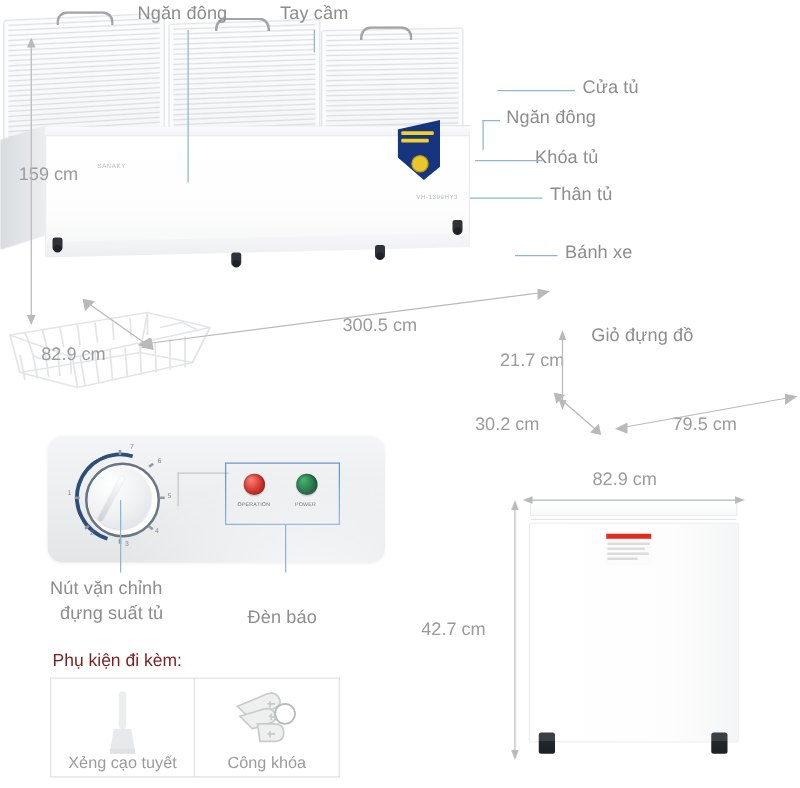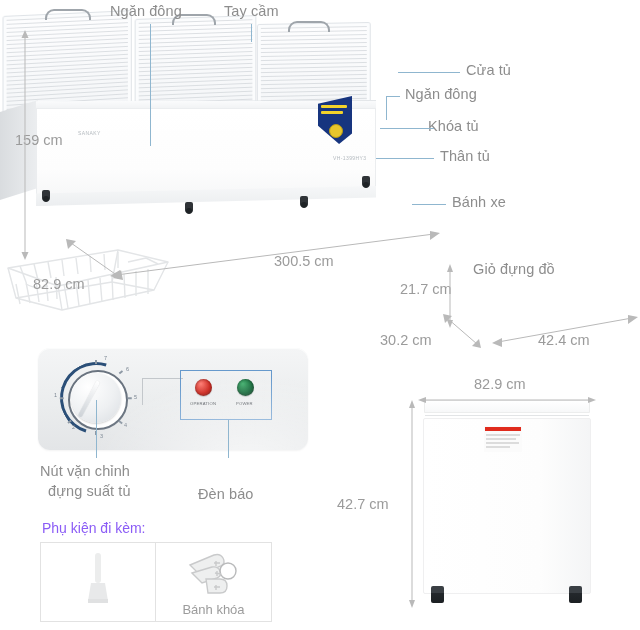--- a/index.html
+++ b/index.html
@@ -200,21 +200,21 @@
   .svSticker{position:absolute;left:61px;top:26px;width:38px;height:26px;background:#fbfbfb;}
   .svSticker .red{position:absolute;left:1px;top:1px;width:36px;height:4px;background:#e02b1d;}
   .svSticker .ln{position:absolute;left:2px;height:1.5px;background:#dcdcdc;}
   .svCaster{
     position:absolute;width:13px;height:17px;border-radius:2px;
     background:linear-gradient(to bottom,#3a3f44 0%,#3a3f44 40%,#24282c 40%,#1c2023 100%);
   }
 
   
   #acc{position:absolute;left:40px;top:520px;width:240px;height:105px;}
-  .accTitle{position:absolute;left:2px;top:0;font-size:14px;color:#8b5cf6;}
+  .accTitle{position:absolute;left:2px;top:0;font-size:14px;color:#7f1d1d;}
   .accBoxes{position:absolute;left:0;top:22px;display:flex;}
   .accBox{
     width:116px;height:80px;border:1px solid #e2e2e2;
     position:relative;background:#fff;box-sizing:border-box;
   }
   .accBox + .accBox{border-left:none;}
   .accCap{
     position:absolute;left:0;bottom:4px;width:100%;text-align:center;
     font-size:13px;color:#9c9c9c;
   }
@@ -376,21 +376,21 @@
     <polygon points="7,64 4,56 10,56" fill="#b9b9b9"></polygon>
   </svg>
 
   <div class="dim" style="left:380px;top:332px;">30.2 cm</div>
   <svg class="abs" style="left:443px;top:314px;width:40px;height:36px;">
     <line x1="4" y1="4" x2="34" y2="30" stroke="#b9b9b9" stroke-width="1"></line>
     <polygon points="0,0 9,2 2,9" fill="#b9b9b9"></polygon>
     <polygon points="38,34 29,32 36,25" fill="#b9b9b9"></polygon>
   </svg>
 
-  <div class="dim" style="left:538px;top:332px;">42.4 cm</div>
+  <div class="dim" style="left:538px;top:332px;">79.5 cm</div>
   <svg class="abs" style="left:492px;top:312px;width:146px;height:36px;">
     <line x1="6" y1="30" x2="140" y2="6" stroke="#b9b9b9" stroke-width="1"></line>
     <polygon points="0,31 10,26 10,35" fill="#b9b9b9"></polygon>
     <polygon points="146,5 136,3 136,12" fill="#b9b9b9"></polygon>
   </svg>
 
   
   <div id="panel">
     <div class="knobWrap">
       <div class="knobArc"></div>
@@ -464,31 +464,32 @@
   
   <div id="acc">
     <div class="accTitle">Phụ kiện đi kèm:</div>
     <div class="accBoxes">
       <div class="accBox">
         <svg class="scraper" width="24" height="52" viewBox="0 0 24 52">
           <rect x="9" y="0" width="6" height="30" rx="3" fill="#eceded"></rect>
           <path d="M5 30 L19 30 L22 48 L2 48 Z" fill="#e8e9ea"></path>
           <rect x="2" y="46" width="20" height="4" fill="#e0e1e2"></rect>
         </svg>
+        <div class="accCap">Xẻng cạo tuyết</div>
       </div>
       <div class="accBox">
         <svg class="keys" width="60" height="50" viewBox="0 0 60 50">
           <g fill="none" stroke="#c9cacb" stroke-width="1.4">
             <path d="M6 16 L30 6 q6 -2 9 3 q3 5 -2 8 L16 26 Z" fill="#eeefef"></path>
             <path d="M8 24 L28 18 q6 -1 8 4 q2 5 -3 7 L18 34 Z" fill="#eeefef"></path>
             <path d="M22 30 L36 30 q7 0 7 7 q0 7 -7 7 L24 44 Z" fill="#eeefef"></path>
             <circle cx="44" cy="22" r="8" stroke="#b9babb" fill="none"></circle>
             <path d="M30 14 l6 0 M32 12 l0 5"></path>
             <path d="M31 24 l6 1 M33 22 l0 5"></path>
             <path d="M30 38 l6 0 M32 36 l0 5"></path>
           </g>
         </svg>
-        <div class="accCap">Bánh khóa</div>
+        <div class="accCap">Công khóa</div>
       </div>
     </div>
   </div>
 
 </div>
 
 </body></html>

